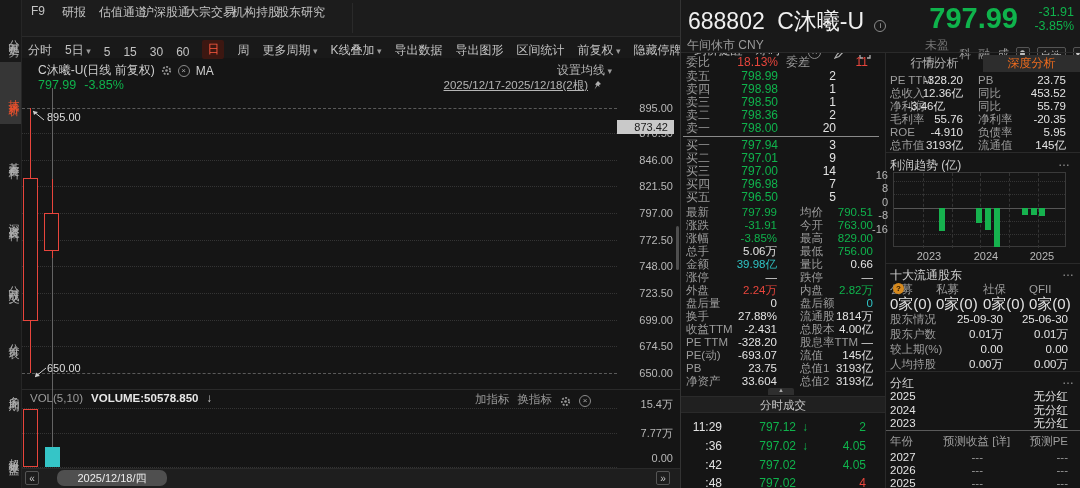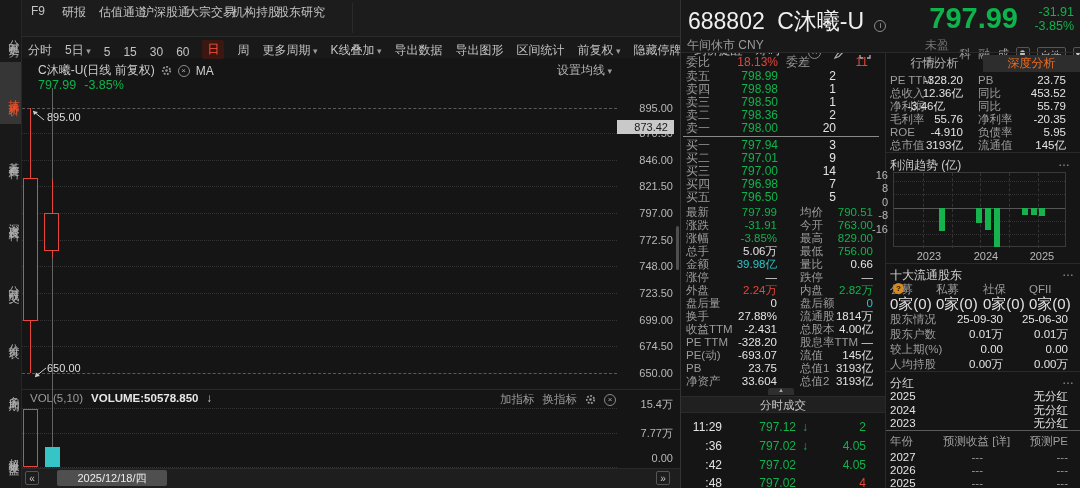--- a/index.html
+++ b/index.html
@@ -104,20 +104,28 @@
         <svg width="11" height="11" viewBox="0 0 12 12">
           <circle cx="6" cy="6" r="4" fill="none" stroke="#9a9a9a" stroke-width="2" stroke-dasharray="2 1.6"></circle>
           <circle cx="6" cy="6" r="1.4" fill="#9a9a9a"></circle>
         </svg>
       </span>
     <span class="circ">×</span>
     <span>MA</span>
   </div>
   <div class="abs f12" style="right:468px;top:62px;color:#b5b5b5;cursor:pointer"><span>设置均线</span><span class="chev"> ▾</span></div>
   <div class="abs" style="left:38px;top:78px;font-size:12.5px"><span class="g">797.99</span><span class="g" style="margin-left:8px">-3.85%</span></div>
+  <div class="abs" style="right:478px;top:78px;font-size:11.5px;color:#b5b5b5;display:flex;align-items:center;gap:4px">
+    <span style="text-decoration:underline">2025/12/17-2025/12/18(2根)</span>
+    <span>
+        <svg width="10" height="11" viewBox="0 0 10 11">
+          <path d="M6,1 L9,4 L7,5 L7.5,7 L5.5,5.5 L2.5,9.5 L4.5,5 L3,4.5 Z" fill="#b0b0b0"></path>
+        </svg>
+      </span>
+  </div>
 
   <div id="kplot" class="abs" style="left:22px;top:88px;width:595px;height:300px">
     <div class="gl hi" style="top:20px"></div>
     <div class="gl" style="top:45px"></div>
     <div class="gl" style="top:72px"></div>
     <div class="gl" style="top:98px"></div>
     <div class="gl" style="top:125px"></div>
     <div class="gl" style="top:152px"></div>
     <div class="gl" style="top:178px"></div>
     <div class="gl" style="top:205px"></div>
@@ -162,21 +170,21 @@
     <div class="abs" style="left:0;top:32px;width:57px;height:14px;background:#c9c9c9;color:#1c1c1c;font-size:11px;line-height:14px;text-align:right;padding-right:6px;z-index:3">873.42</div>
   </div>
   <div class="abs" style="left:676px;top:226px;width:3px;height:44px;background:#4f4f4f;border-radius:2px"></div>
 
   <div class="hl" style="left:22px;top:389px;width:658px"></div>
   <div class="abs" style="left:30px;top:392px;display:flex;align-items:center;gap:8px;font-size:11.5px">
     <span class="lbl">VOL(5,10)</span>
     <span style="color:#e6e6e6;font-weight:bold">VOLUME:50578.850</span>
     <span style="color:#d0d0d0">↓</span>
   </div>
-  <div class="abs" style="right:464px;top:392px;display:flex;align-items:center;gap:8px;font-size:11.5px;color:#9a9a9a">
+  <div class="abs" style="right:489px;top:392px;display:flex;align-items:flex-end;gap:8px;font-size:11.5px;color:#9a9a9a">
     <span>加指标</span>
     <span>换指标</span>
     <span>
         <svg width="11" height="11" viewBox="0 0 12 12">
           <circle cx="6" cy="6" r="4" fill="none" stroke="#9a9a9a" stroke-width="2" stroke-dasharray="2 1.6"></circle>
           <circle cx="6" cy="6" r="1.4" fill="#9a9a9a"></circle>
         </svg>
       </span>
     <span class="circ">×</span>
   </div>
@@ -188,21 +196,21 @@
       <div class="vbar down" style="left: 23px; top: 57.294px; height: 19.706px; z-index: 2;"></div>
     </div>
   <div class="abs" style="left:617px;top:390px;width:60px;height:78px">
     <span class="ytick" style="top:9px">15.4万</span>
     <span class="ytick" style="top:38px">7.77万</span>
     <span class="ytick" style="top:63px">0.00</span>
   </div>
 
   <div class="abs" style="left:22px;top:468px;width:658px;height:20px;background:#1e1e1e;border-top:1px solid #2a2a2a"></div>
   <div class="chip" style="left:25px;top:471px;width:14px;height:14px;font-size:10px;line-height:13px">«</div>
-  <div class="abs" style="left:57px;top:470px;width:110px;height:16px;background:#4f4f4f;color:#ececec;font-size:11px;line-height:16px;text-align:center;border-radius:2px">2025/12/18/四</div>
+  <div class="abs" style="left:57px;top:470px;width:110px;height:16px;background:#4f4f4f;color:#ececec;font-size:11px;line-height:16px;text-align:center;border-radius:7px">2025/12/18/四</div>
   <div class="chip" style="left:656px;top:471px;width:14px;height:14px;font-size:10px;line-height:13px">»</div>
 
   <div class="vl" style="left:680px;top:0;height:488px;background:#333"></div>
 
   <div class="abs" style="left:681px;top:0;width:399px;height:52px;background:#191919"></div>
   <div class="abs" style="left:688px;top:6px;font-size:23px;color:#f0f0f0;white-space:nowrap">
     <span>688802</span>
     <span style="margin-left:6px">C沐曦-U</span>
     <span class="circ" style="margin-left:4px">i</span>
   </div>

